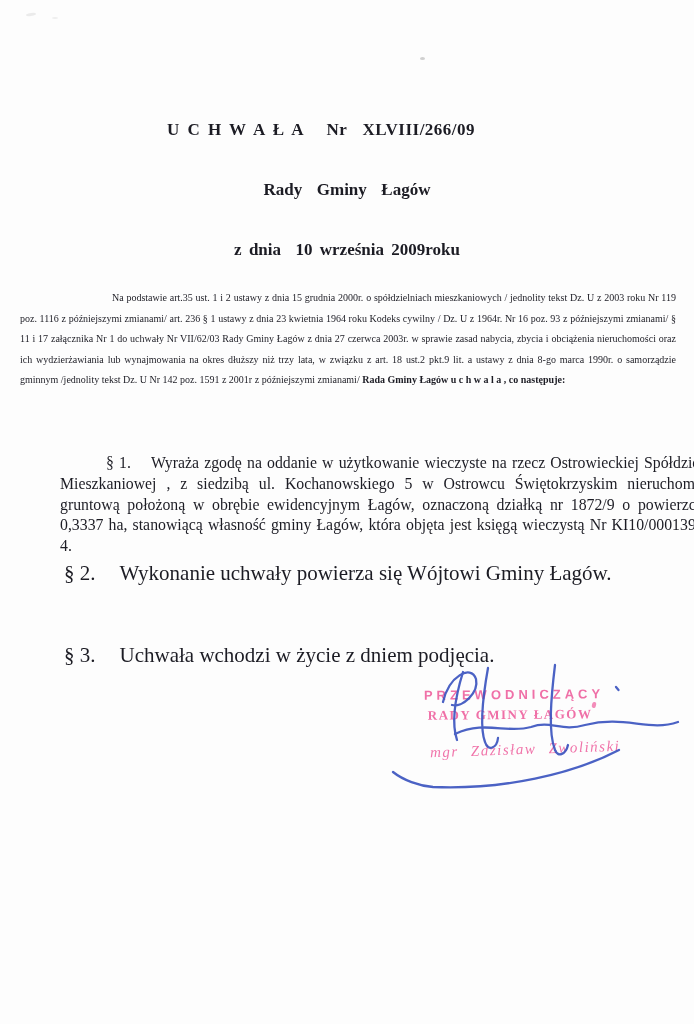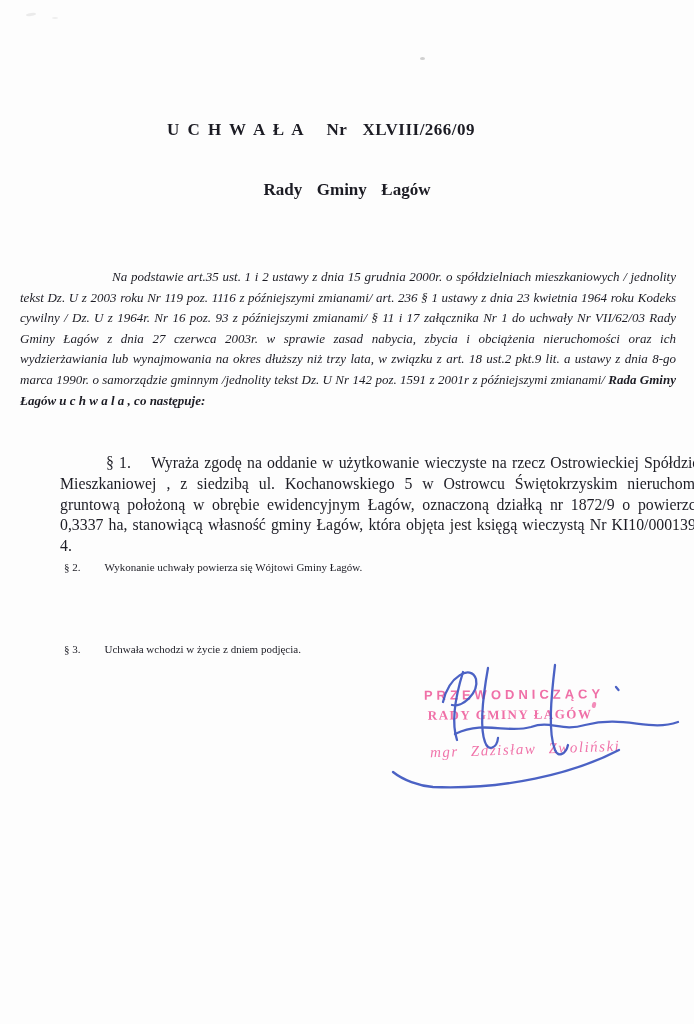--- a/index.html
+++ b/index.html
@@ -34,45 +34,44 @@
   
   .subject {
     position: absolute;
     top: 191px; left: 20px; right: 18px;
     font-weight: bold;
     font-size: 15.5px;
   }
   
   .preamble {
     position: absolute;
-    top: 267px; left: 20px;
+    top: 288px; left: 20px;
     width: 656px;
-    font-size: 13px;
+    font-size: 10px;
     line-height: 20.6px;
     text-align: justify;
     text-indent: 92px;
-    font-style: italic;
   }
   .preamble strong { font-weight: bold; }
   
   .section-1 {
     position: absolute;
     top: 453px; left: 20px;
     width: 656px;
     font-size: 15.8px;
     line-height: 20.8px;
     text-align: justify;
     text-indent: 46px;
     margin-left: 40px;
   }
   .sec-marker { display: inline; margin-right: 20px; }
   .section-2, .section-3 {
     position: absolute;
     left: 64px;
-    font-size: 11px;
+    font-size: 21px;
   }
   .section-2 { top: 561px; }
   .section-3 { top: 615px; margin-top: 28px; }
   .section-2 .sec-marker, .section-3 .sec-marker { margin-right: 24px; }
   
   .stamp-block {
     position: absolute;
     left: 424px; top: 687px;
     width: 172px;
     text-align: center;
@@ -134,20 +133,21 @@
 
 <div class="page">
 
   <div class="speck speck-a"></div>
   <div class="speck speck-b"></div>
   <div class="speck speck-c"></div>
 
   <div class="title-block">
     <div class="title-line1">U C H W A Ł A   Nr  XLVIII/266/09</div>
     <div class="title-line2">Rady  Gminy  Łagów</div>
+    <div class="title-line3">z dnia  10 września 2009roku</div>
   </div>
 
 
   <p class="preamble"><span>Na podstawie art.35 ust. 1 i 2 ustawy z dnia 15 grudnia 2000r. o spółdzielniach mieszkaniowych / jednolity tekst Dz. U z 2003 roku Nr 119 poz. 1116 z późniejszymi zmianami/ art. 236 § 1 ustawy z dnia 23 kwietnia 1964 roku Kodeks cywilny / Dz. U z 1964r. Nr 16 poz. 93 z późniejszymi zmianami/ § 11 i 17 załącznika Nr 1 do uchwały Nr VII/62/03 Rady Gminy Łagów z dnia 27 czerwca 2003r. w sprawie zasad nabycia, zbycia i obciążenia nieruchomości oraz ich wydzierżawiania lub wynajmowania na okres dłuższy niż trzy lata, w związku z art. 18 ust.2 pkt.9 lit. a ustawy z dnia 8-go marca 1990r. o samorządzie gminnym /jednolity tekst Dz. U Nr 142 poz. 1591 z 2001r z późniejszymi zmianami/ </span><strong>Rada Gminy Łagów  u c h w a l a ,  co następuje:</strong></p>
 
   <p class="section-1"><span class="sec-marker">§ 1.</span><span>Wyraża zgodę na oddanie w użytkowanie wieczyste na rzecz Ostrowieckiej Spółdzielni Mieszkaniowej , z siedzibą ul. Kochanowskiego 5 w Ostrowcu Świętokrzyskim nieruchomość gruntową położoną w obrębie ewidencyjnym Łagów, oznaczoną działką nr 1872/9 o powierzchni 0,3337 ha, stanowiącą własność gminy Łagów, która objęta jest księgą wieczystą Nr KI10/00013970/ 4.</span></p>
 
   <p class="section-2"><span class="sec-marker">§ 2.</span><span>Wykonanie uchwały powierza się Wójtowi Gminy Łagów.</span></p>
 
   <p class="section-3"><span class="sec-marker">§ 3.</span><span>Uchwała wchodzi w życie z dniem podjęcia.</span></p>

